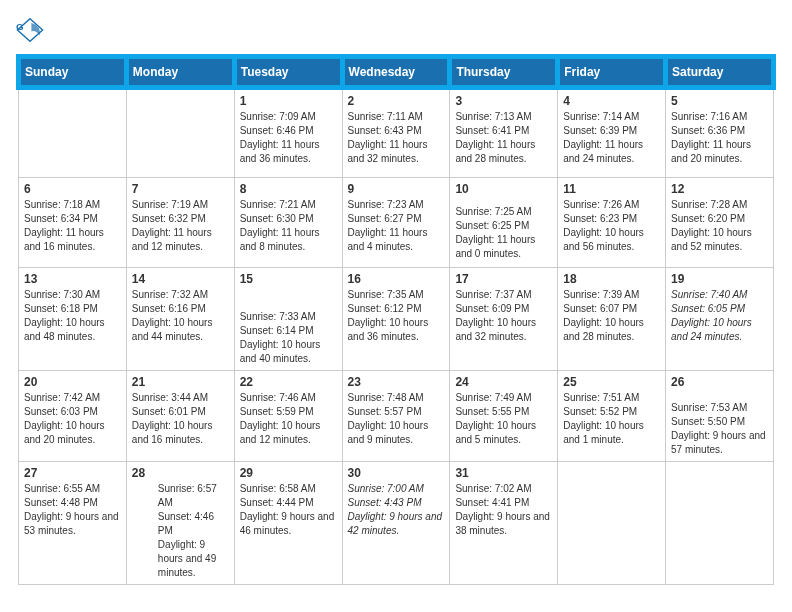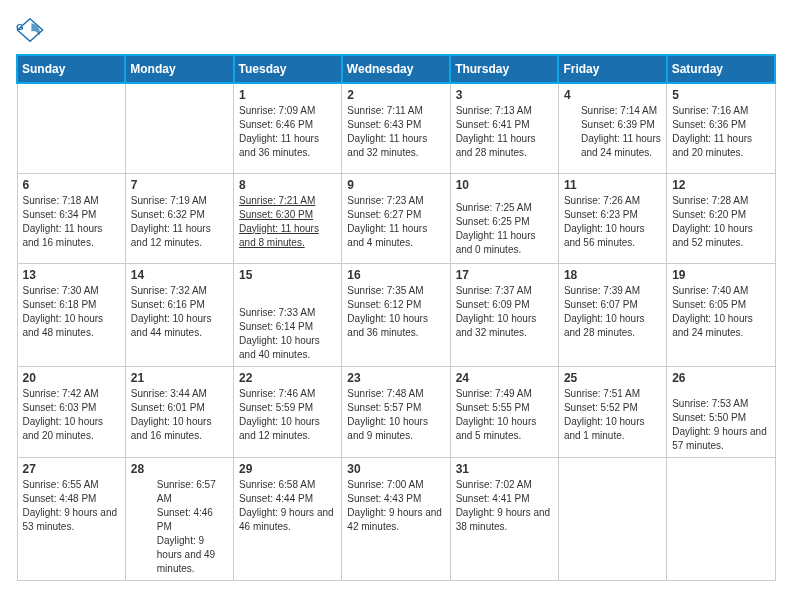--- a/index.html
+++ b/index.html
@@ -49,21 +49,21 @@
       border-collapse: collapse;
       font-size: 11px;
     }
     thead tr th {
       background-color: #1a6faf;
       color: #fff;
       padding: 6px 4px;
       font-size: 12px;
       font-weight: bold;
       text-align: left;
-      border: 2px solid #0ea5e9;
+      border: 5px solid #0ea5e9;
     }
     tbody tr td {
       border: 1px solid #ccc;
       vertical-align: top;
       padding: 4px 5px;
       height: 90px;
       width: calc(100% / 7);
     }
     .day-num {
       font-size: 12px;
@@ -133,21 +133,21 @@
 Daylight: 11 hours and 32 minutes.</div>
         </td>
         <td>
           <div class="day-num">3</div>
           <div class="day-info" style="white-space: pre-line;">Sunrise: 7:13 AM
 Sunset: 6:41 PM
 Daylight: 11 hours and 28 minutes.</div>
         </td>
         <td>
           <div class="day-num">4</div>
-          <div class="day-info" style="white-space: pre-line; margin-left: 17px;">Sunrise: 7:14 AM
+          <div class="day-info" style="white-space: pre-line;">Sunrise: 7:14 AM
 Sunset: 6:39 PM
 Daylight: 11 hours and 24 minutes.</div>
         </td>
         <td>
           <div class="day-num">5</div>
           <div class="day-info" style="white-space: pre-line;">Sunrise: 7:16 AM
 Sunset: 6:36 PM
 Daylight: 11 hours and 20 minutes.</div>
         </td>
       </tr>
@@ -159,21 +159,21 @@
 Daylight: 11 hours and 16 minutes.</div>
         </td>
         <td>
           <div class="day-num">7</div>
           <div class="day-info" style="white-space: pre-line;">Sunrise: 7:19 AM
 Sunset: 6:32 PM
 Daylight: 11 hours and 12 minutes.</div>
         </td>
         <td>
           <div class="day-num">8</div>
-          <div class="day-info" style="white-space: pre-line; text-decoration: underline;">Sunrise: 7:21 AM
+          <div class="day-info" style="white-space: pre-line;">Sunrise: 7:21 AM
 Sunset: 6:30 PM
 Daylight: 11 hours and 8 minutes.</div>
         </td>
         <td>
           <div class="day-num">9</div>
           <div class="day-info" style="white-space: pre-line;">Sunrise: 7:23 AM
 Sunset: 6:27 PM
 Daylight: 11 hours and 4 minutes.</div>
         </td>
         <td>
@@ -227,21 +227,21 @@
 Daylight: 10 hours and 32 minutes.</div>
         </td>
         <td>
           <div class="day-num">18</div>
           <div class="day-info" style="white-space: pre-line;">Sunrise: 7:39 AM
 Sunset: 6:07 PM
 Daylight: 10 hours and 28 minutes.</div>
         </td>
         <td>
           <div class="day-num">19</div>
-          <div class="day-info" style="white-space: pre-line;">Sunrise: 7:40 AM
+          <div class="day-info" style="white-space: pre-line; font-style: italic;">Sunrise: 7:40 AM
 Sunset: 6:05 PM
 Daylight: 10 hours and 24 minutes.</div>
         </td>
       </tr>
       <tr>
         <td>
           <div class="day-num">20</div>
           <div class="day-info" style="white-space: pre-line;">Sunrise: 7:42 AM
 Sunset: 6:03 PM
 Daylight: 10 hours and 20 minutes.</div>
@@ -297,21 +297,21 @@
 Daylight: 9 hours and 49 minutes.</div>
         </td>
         <td>
           <div class="day-num">29</div>
           <div class="day-info" style="white-space: pre-line;">Sunrise: 6:58 AM
 Sunset: 4:44 PM
 Daylight: 9 hours and 46 minutes.</div>
         </td>
         <td>
           <div class="day-num">30</div>
-          <div class="day-info" style="white-space: pre-line;">Sunrise: 7:00 AM
+          <div class="day-info" style="white-space: pre-line; font-style: italic;">Sunrise: 7:00 AM
 Sunset: 4:43 PM
 Daylight: 9 hours and 42 minutes.</div>
         </td>
         <td>
           <div class="day-num">31</div>
           <div class="day-info" style="white-space: pre-line;">Sunrise: 7:02 AM
 Sunset: 4:41 PM
 Daylight: 9 hours and 38 minutes.</div>
         </td>
         <td class="empty"></td>

